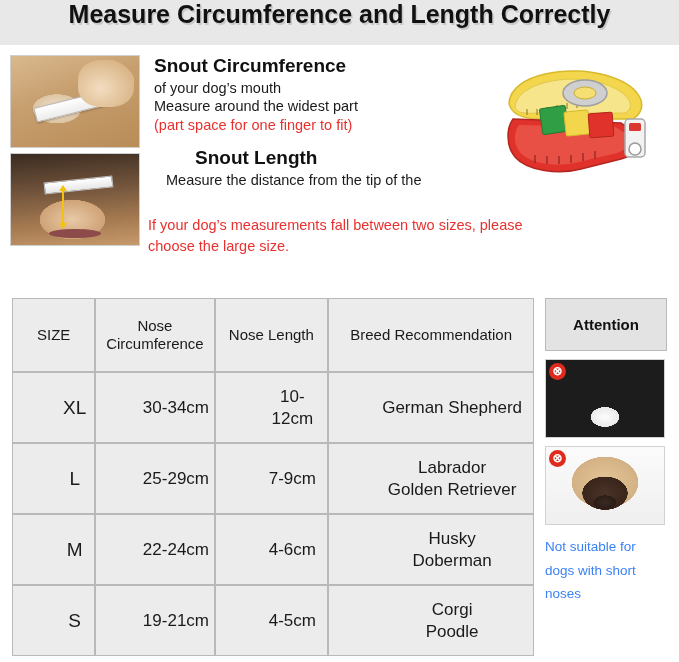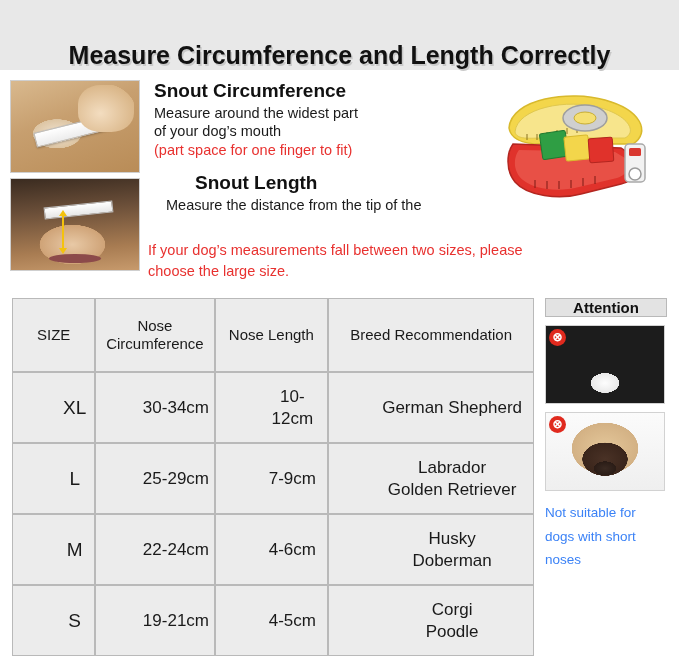--- a/index.html
+++ b/index.html
@@ -8,24 +8,24 @@
     width: 679px;
     height: 662px;
     background: #ffffff;
     font-family: "Liberation Sans", sans-serif;
     overflow: hidden;
     position: relative;
   }
 
   
   .header {
-    height: 70px;
+    height: 45px;
     background: #e8e8e8;
     display: flex;
-    align-items: flex-end;
+    align-items: flex-start;
     justify-content: center;
   }
   .header-title {
     font-size: 25px;
     font-weight: bold;
     color: #111;
     letter-spacing: 0px;
     text-shadow: 1.5px 1.5px 0 #c9c9c9;
     white-space: nowrap;
   }
@@ -197,21 +197,21 @@
     left: 545px;
     top: 298px;
     width: 122px;
   }
   .att-title {
     background: #e3e3e3;
     border: 1px solid #b9b9b9;
     font-size: 15px;
     font-weight: bold;
     text-align: center;
-    padding: 0 0;
+    padding: 17px 0;
     color: #111;
   }
   .att-photo {
     position: relative;
     margin-top: 8px;
     width: 120px;
     height: 79px;
     border: 1px solid #d2d2d2;
     background: #fff;
     overflow: hidden;
@@ -299,22 +299,22 @@
     <rect x="40" y="44" width="26" height="26" rx="2" fill="#2f9e44" stroke="#1f7a31" stroke-width="1" transform="rotate(-8 53 57)"></rect>
     <rect x="64" y="48" width="24" height="24" rx="2" fill="#f3d64b" stroke="#d8b92c" stroke-width="1" transform="rotate(-6 76 60)"></rect>
     <rect x="88" y="50" width="24" height="24" rx="2" fill="#e0322b" stroke="#b32620" stroke-width="1" transform="rotate(-4 100 62)"></rect>
     <rect x="124" y="56" width="20" height="38" rx="4" fill="#f2f2f2" stroke="#a9a9a9" stroke-width="1.5"></rect>
     <circle cx="134" cy="86" r="6" fill="#ffffff" stroke="#9b9b9b" stroke-width="1.5"></circle>
     <rect x="128" y="60" width="12" height="8" rx="1.5" fill="#d9372f"></rect>
   </svg>
 
   <div class="text-col">
     <div class="sub-head">Snout Circumference</div>
+    <div class="body-line">of your dog’s mouth</div>
     <div class="body-line">Measure around the widest part</div>
-    <div class="body-line">of your dog’s mouth</div>
     <div class="red-line">(part space for one finger to fit)</div>
 
     <div class="sub-head second">Snout Length</div>
     <div class="body-line indent">Measure the distance from the tip of the</div>
   </div>
 
   <div class="note-red">If your dog’s measurements fall between two sizes, please choose the large size.</div>
 </div>
 
 <div class="table-wrap">

